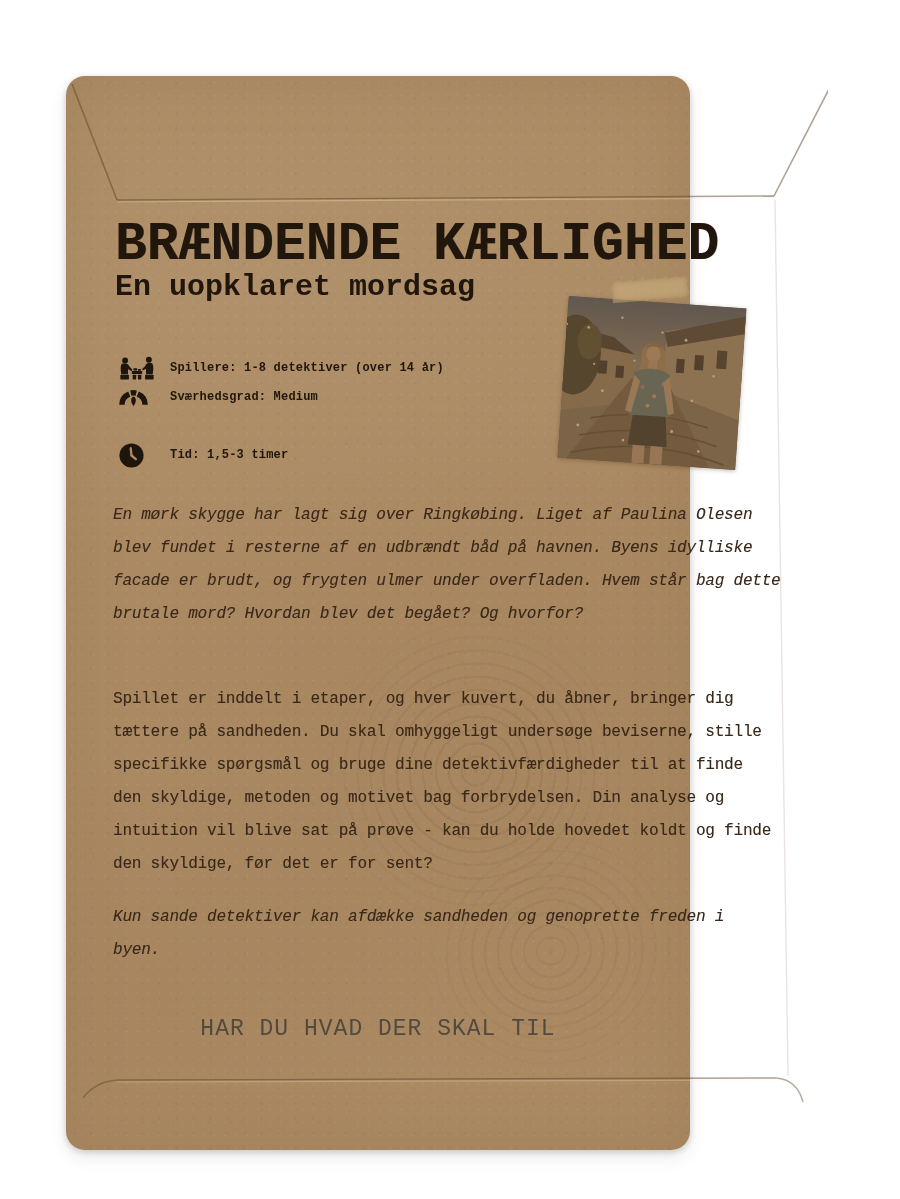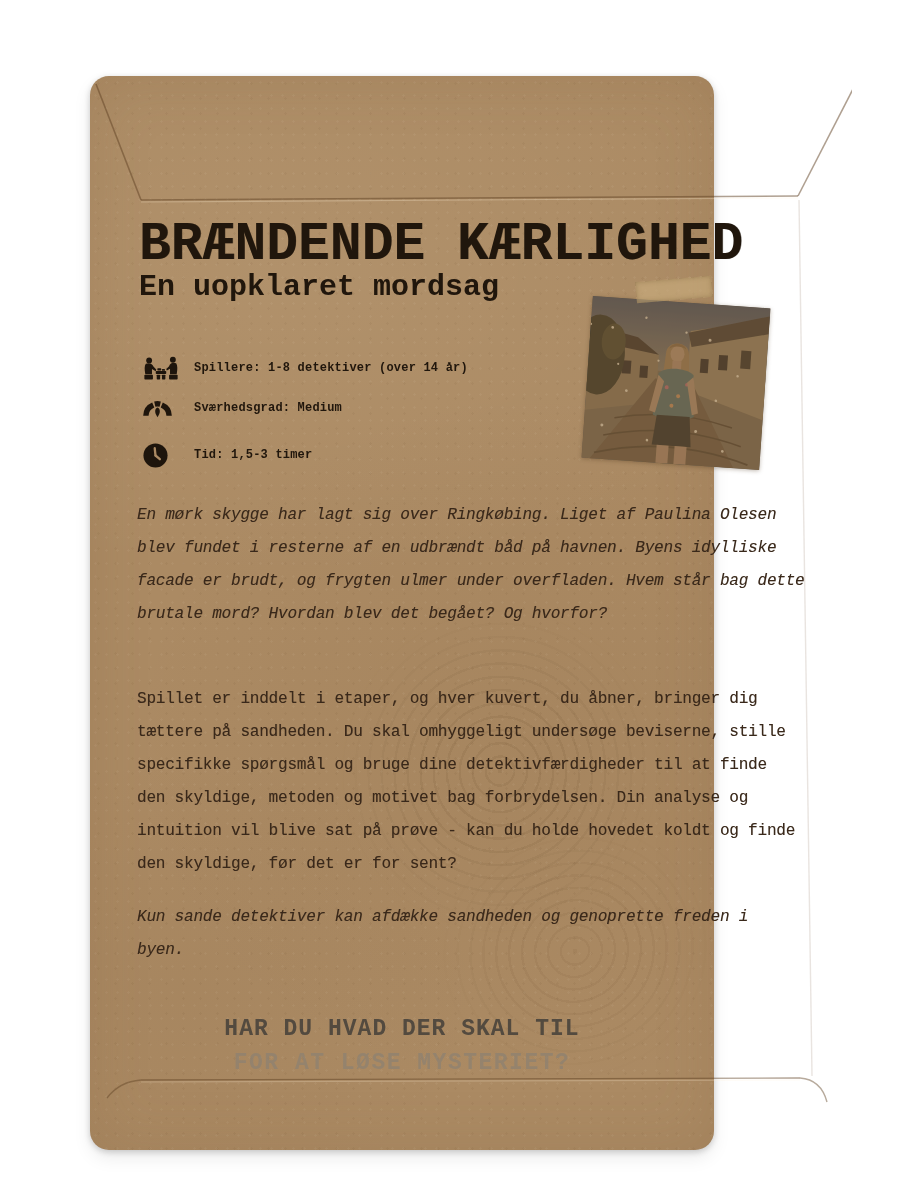--- a/index.html
+++ b/index.html
@@ -14,21 +14,20 @@
     background:
       radial-gradient(circle, rgba(255,246,226,0.05) 1px, transparent 1.4px),
       radial-gradient(circle, rgba(80,50,25,0.06) 1px, transparent 1.3px),
       radial-gradient(900px 500px at 32% 18%, rgba(255,240,212,0.07), transparent 62%),
       radial-gradient(700px 600px at 72% 62%, rgba(88,58,30,0.06), transparent 60%),
       radial-gradient(500px 400px at 15% 85%, rgba(88,58,30,0.05), transparent 60%),
       var(--kraft, #ab8a63);
     background-size: 11px 13px, 17px 15px, auto, auto, auto, auto;
     box-shadow: 0 2px 6px rgba(0,0,0,0.18), 0 8px 18px rgba(0,0,0,0.08),
                 inset 0 0 60px rgba(120,90,55,0.18);
-    margin-left: 24px;
   }
   .seams { position:absolute; left:0; top:0; width:762px; height:1074px; }
 
   .fingerprint {
     position:absolute; border-radius:50%;
     background: repeating-radial-gradient(closest-side,
       rgba(104,76,44,0.15) 0 2.4px, rgba(104,76,44,0) 2.4px 13px);
     -webkit-mask-image: radial-gradient(closest-side, #000 35%, transparent 74%);
             mask-image: radial-gradient(closest-side, #000 35%, transparent 74%);
   }
@@ -42,21 +41,21 @@
     text-shadow: 0.4px 0.4px 0 rgba(32,22,12,0.45);
   }
   .subtitle {
     position:absolute; left:49px; top:196px;
     font-weight:700; font-size:30px; line-height:1;
     color:var(--ink,#20160c); white-space:nowrap;
   }
 
   .meta-row { position:absolute; left:52px; height:34px; display:flex; align-items:center; }
   .meta-row.r1 { top:275px;justify-content:space-between; }
-  .meta-row.r2 { top:315px; }
+  .meta-row.r2 { top:304px; }
   .meta-row.r3 { top:362px; }
   .meta-icon { width:52px; display:flex; align-items:center; }
   .meta-label {
     font-size:12px; font-weight:700; letter-spacing:0.2px;
     color:var(--ink,#20160c); white-space:nowrap;
   }
 
   .photo {
     position:absolute; left:497px; top:226px; width:178px; height:162px;
     transform:rotate(4deg); overflow:hidden; background:#6b5c4a;
@@ -74,21 +73,21 @@
     font-size:16px; line-height:33px; letter-spacing:-0.2px;
     color:var(--body-ink,#39281a); white-space:nowrap;
     text-shadow: 0.3px 0.3px 0 rgba(57,40,26,0.35);
   }
   .p1 { top:423px;font-style:italic; }
   .p2 { top:607px; }
   .p3 { top:825px;font-style:italic; }
 
   .stamp { position:absolute; left:0; right:0; top:936px; text-align:center; }
   .stamp-line1 {
-    font-weight:700; font-size:23px; line-height:34px; letter-spacing:1px;
+    font-weight:400; font-size:23px; line-height:34px; letter-spacing:1px;
     color:var(--stamp-dark,#4a443c); opacity:.9;
   }
   .stamp-line2 {
     font-weight:700; font-size:23px; line-height:34px; letter-spacing:1.5px;
     color:var(--stamp-faded,#8b8173); opacity:.68;
   }
 </style>
 </head>
 <body>
 
@@ -215,17 +214,16 @@
       </svg>
     </div>
     <div class="tape"></div>
 
     <div class="para p1">En mørk skygge har lagt sig over Ringkøbing. Liget af Paulina Olesen<br>blev fundet i resterne af en udbrændt båd på havnen. Byens idylliske<br>facade er brudt, og frygten ulmer under overfladen. Hvem står bag dette<br>brutale mord? Hvordan blev det begået? Og hvorfor?</div>
     <div class="para p2">Spillet er inddelt i etaper, og hver kuvert, du åbner, bringer dig<br>tættere på sandheden. Du skal omhyggeligt undersøge beviserne, stille<br>specifikke spørgsmål og bruge dine detektivfærdigheder til at finde<br>den skyldige, metoden og motivet bag forbrydelsen. Din analyse og<br>intuition vil blive sat på prøve - kan du holde hovedet koldt og finde<br>den skyldige, før det er for sent?</div>
     <div class="para p3">Kun sande detektiver kan afdække sandheden og genoprette freden i<br>byen.</div>
 
     <div class="stamp">
       <div class="stamp-line1">HAR DU HVAD DER SKAL TIL</div>
-      <div class="stamp-line2">FOR AT LØSE MYSTERIET?</div>
     </div>
 
   </div>
 </div>
 
 </body></html>

